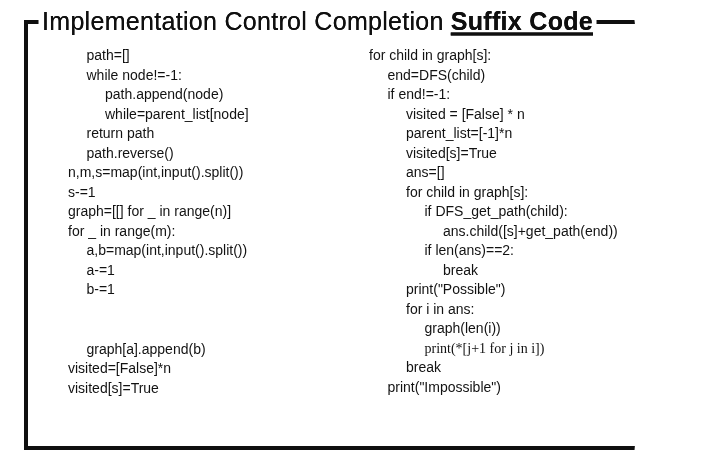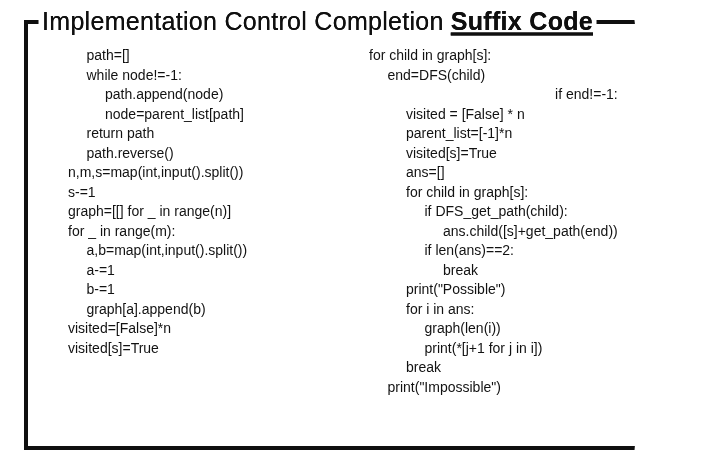--- a/index.html
+++ b/index.html
@@ -70,49 +70,49 @@
   <div class="border-box"></div>
 
   <div class="legend">
     <span>Implementation Control Completion</span><span class="suffix">Suffix Code</span>
   </div>
 
   <div class="code-col col-left">
       <div class="code-line" style="padding-left: 18.5px;">path=[]</div>
       <div class="code-line" style="padding-left: 18.5px;">while node!=-1:</div>
       <div class="code-line" style="padding-left: 37px;">path.append(node)</div>
-      <div class="code-line" style="padding-left: 37px;">node=parent_list[path]</div>
+      <div class="code-line" style="padding-left: 37px;">while=parent_list[node]</div>
       <div class="code-line" style="padding-left: 18.5px;">return path</div>
       <div class="code-line" style="padding-left: 18.5px;">path.reverse()</div>
       <div class="code-line" style="padding-left: 0px;">n,m,s=map(int,input().split())</div>
       <div class="code-line" style="padding-left: 0px;">s-=1</div>
       <div class="code-line" style="padding-left: 0px;">graph=[[] for _ in range(n)]</div>
       <div class="code-line" style="padding-left: 0px;">for _ in range(m):</div>
       <div class="code-line" style="padding-left: 18.5px;">a,b=map(int,input().split())</div>
       <div class="code-line" style="padding-left: 18.5px;">a-=1</div>
       <div class="code-line" style="padding-left: 18.5px;">b-=1</div>
-      <div class="code-line" style="padding-left: 18.5px;">graph[a].append(b)</div>
+      <div class="code-line" style="padding-left: 18.5px; margin-top: 40px;">graph[a].append(b)</div>
       <div class="code-line" style="padding-left: 0px;">visited=[False]*n</div>
       <div class="code-line" style="padding-left: 0px;">visited[s]=True</div>
     </div>
 
   <div class="code-col col-right">
       <div class="code-line" style="padding-left: 0px;">for child in graph[s]:</div>
       <div class="code-line" style="padding-left: 18.5px;">end=DFS(child)</div>
-      <div class="code-line" style="padding-left: 18.5px; text-align: right;">if end!=-1:</div>
+      <div class="code-line" style="padding-left: 18.5px;">if end!=-1:</div>
       <div class="code-line" style="padding-left: 37px;">visited = [False] * n</div>
       <div class="code-line" style="padding-left: 37px;">parent_list=[-1]*n</div>
       <div class="code-line" style="padding-left: 37px;">visited[s]=True</div>
       <div class="code-line" style="padding-left: 37px;">ans=[]</div>
       <div class="code-line" style="padding-left: 37px;">for child in graph[s]:</div>
       <div class="code-line" style="padding-left: 55.5px;">if DFS_get_path(child):</div>
       <div class="code-line" style="padding-left: 74px;">ans.child([s]+get_path(end))</div>
       <div class="code-line" style="padding-left: 55.5px;">if len(ans)==2:</div>
       <div class="code-line" style="padding-left: 74px;">break</div>
       <div class="code-line" style="padding-left: 37px;">print("Possible")</div>
       <div class="code-line" style="padding-left: 37px;">for i in ans:</div>
       <div class="code-line" style="padding-left: 55.5px;">graph(len(i))</div>
-      <div class="code-line" style="padding-left: 55.5px;">print(*[j+1 for j in i])</div>
+      <div class="code-line" style="padding-left: 55.5px; font-family: Liberation Serif, serif;">print(*[j+1 for j in i])</div>
       <div class="code-line" style="padding-left: 37px;">break</div>
       <div class="code-line" style="padding-left: 18.5px;">print("Impossible")</div>
     </div>
 
 </div>
 
 </body></html>

